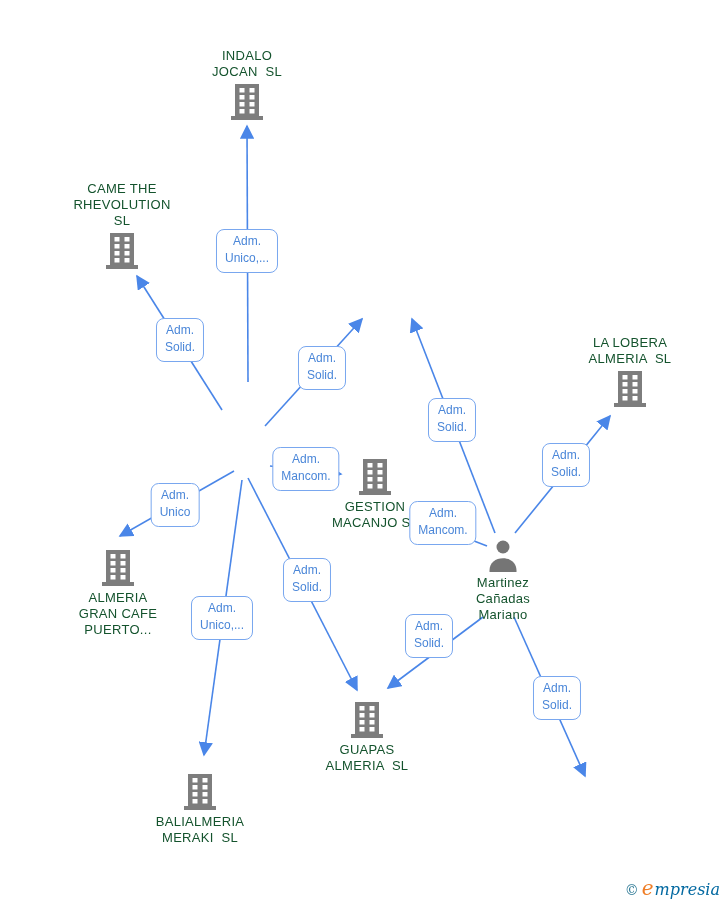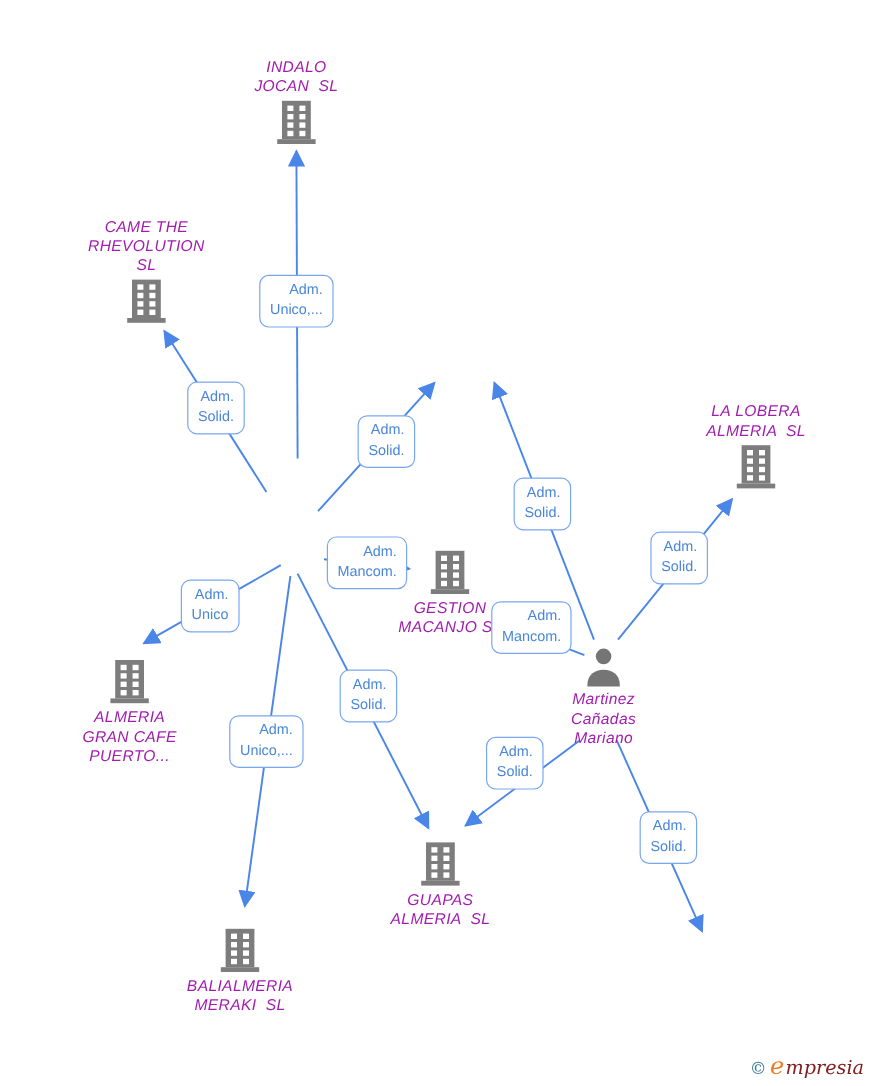--- a/index.html
+++ b/index.html
@@ -7,40 +7,40 @@
     position:relative;width:728px;height:905px;background:#ffffff;
     font-family:"Liberation Sans","DejaVu Sans",sans-serif;overflow:hidden;
   }
   .edges{position:absolute;left:0;top:0;width:728px;height:905px;z-index:1;}
   .edges line{stroke:#4a86e8;stroke-width:1.6;}
   .node{
     position:absolute;width:140px;display:flex;flex-direction:column;
     align-items:center;z-index:2;
   }
   .nlabel{
-    color:#a21caf;font-size:13px;line-height:16px;letter-spacing:.3px;
-    text-align:center;white-space:pre-wrap;font-style:italic;
+    color:#14532d;font-size:13px;line-height:16px;letter-spacing:.3px;
+    text-align:center;white-space:pre-wrap;
   }
   .icon-building{width:34px;height:38px;color:#7d7d7d;margin:3px 0;}
   .node.highlight .icon-building{color:#fa5b30;}
   .icon-person{width:32px;height:34px;color:#757575;margin:2px 0;}
   .edge-box{
     position:absolute;transform:translate(-50%,-50%);z-index:3;
     background:#ffffff;border:1.6px solid #79a7ef;border-radius:8px;
     color:#4a86d8;font-size:12px;line-height:17px;padding:3px 8px 5px 8px;
-    white-space:pre-line;text-align:right;
+    white-space:pre-line;text-align:center;
   }
   .watermark{
     position:absolute;right:8px;bottom:6px;z-index:4;
     font-family:"DejaVu Serif","Liberation Serif",serif;font-style:italic;
     display:flex;align-items:baseline;gap:3px;
   }
   .wm-copy{color:#2e7a96;font-size:14px;font-style:normal;}
   .wm-e{color:#ef7d25;font-size:20px;line-height:18px;}
-  .wm-rest{color:#7f1d1d;font-size:16px;margin-left:-2px;}
+  .wm-rest{color:#0369a1;font-size:16px;margin-left:-2px;}
 </style>
 </head>
 <body>
 
 <div class="canvas">
 
   <svg class="edges">
     <defs>
       <marker id="arrow" viewBox="0 0 9 9" refX="8" refY="4.5" markerWidth="9" markerHeight="9" orient="auto-start-reverse">
         <path d="M0,0 L9,4.5 L0,9 z" fill="#4a86e8"></path>
@@ -115,21 +115,21 @@
 
   <div class="node" style="left:433px;top:537px">
     <svg class="icon-person">
         <use href="#sym-person"></use>
       </svg>
     <div class="nlabel">Martinez
 Cañadas
 Mariano</div>
   </div>
 
-  <div class="node" style="left:38px;top:546px">
+  <div class="node" style="left:48px;top:546px">
     <svg class="icon-building">
         <use href="#sym-building"></use>
       </svg>
     <div class="nlabel">ALMERIA
 GRAN CAFE
 PUERTO...</div>
   </div>
 
   <div class="node" style="left:297px;top:698px">
     <svg class="icon-building">

